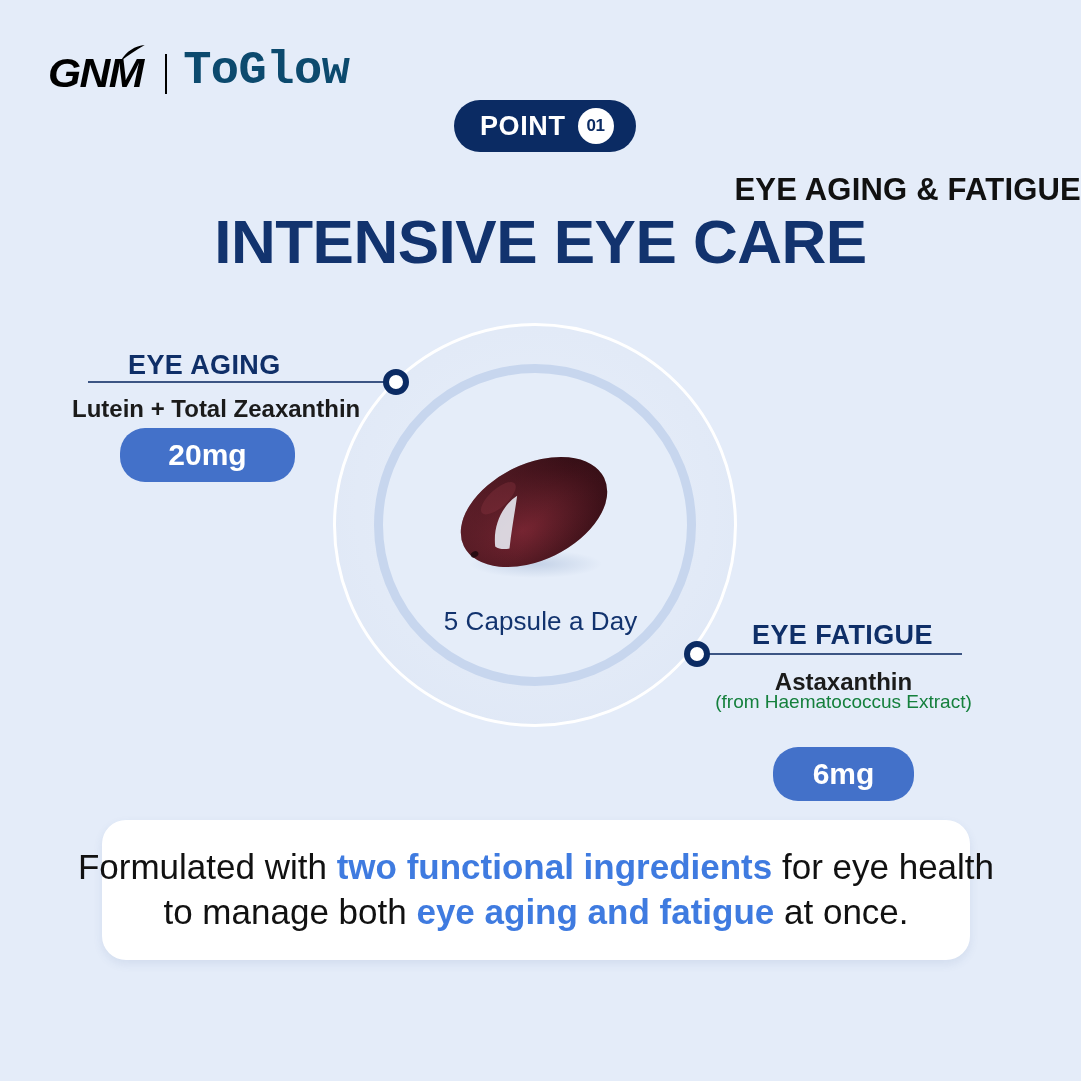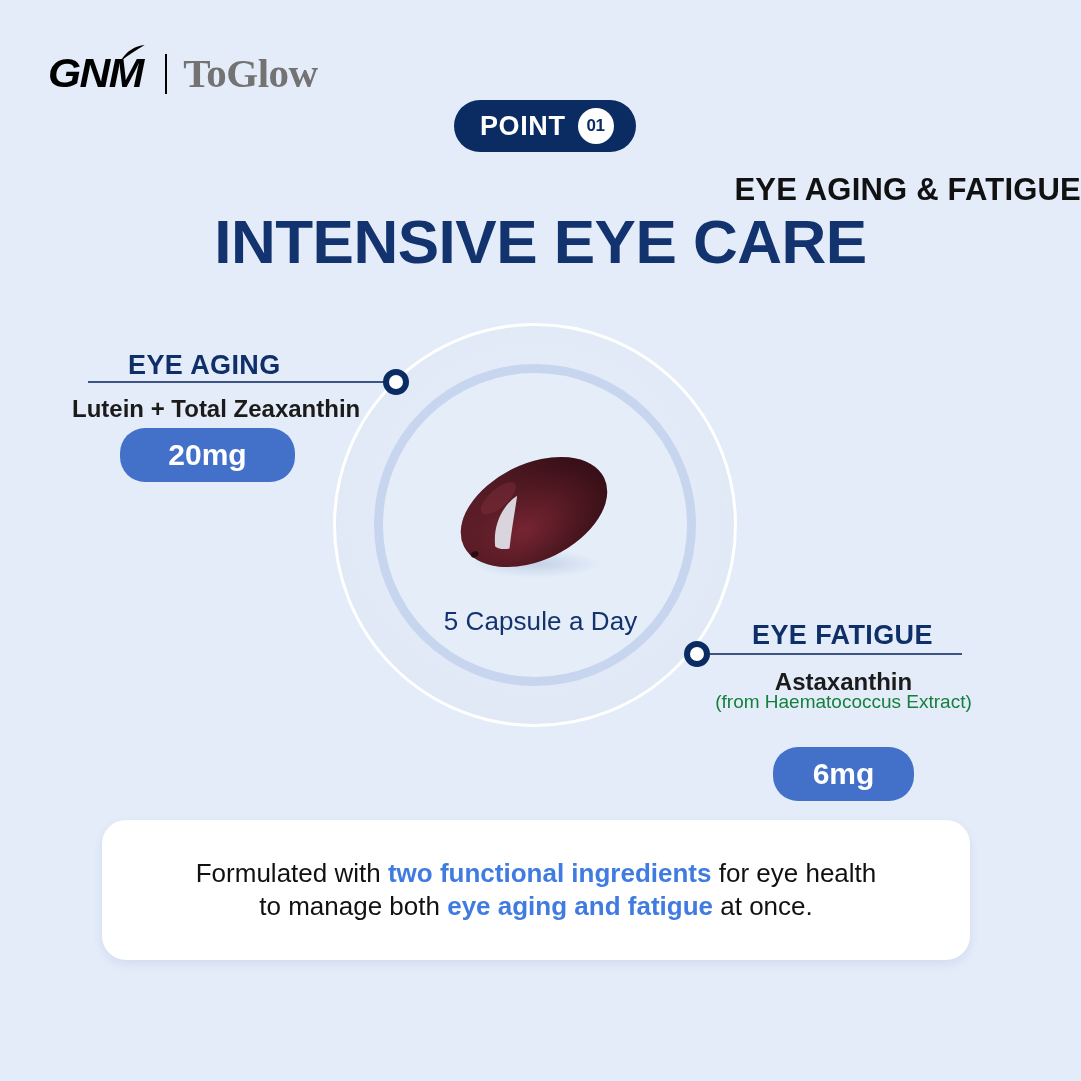--- a/index.html
+++ b/index.html
@@ -50,24 +50,24 @@
     height: 22px;
     pointer-events: none;
   }
   #brand-divider {
     width: 2px;
     height: 40px;
     background: #000;
     margin: 0 16px 0 26px;
   }
   #brand-toglow {
-    font-family: Liberation Serif, serif;
-    font-weight: bold;
-    font-size: 41px;
-    color: #737373;
+    font-family: Liberation Mono, monospace;
+    font-weight: bold;
+    font-size: 47px;
+    color: #0c4a6e;
     line-height: 1;
     letter-spacing: -0.5px;
   }
 
   
   #point-badge {
     position: absolute;
     left: 454px;
     top: 100px;
     height: 52px;
@@ -239,21 +239,21 @@
     height: 140px;
     background: #ffffff;
     border-radius: 24px;
     box-shadow: 0 4px 10px rgba(60, 90, 150, 0.10);
     display: flex;
     flex-direction: column;
     align-items: center;
     justify-content: center;
   }
   #bottom-card .cta-line {
-    font-size: 26px;
+    font-size: 35px;
     color: #111111;
     line-height: 1.28;
     text-align: center;
     white-space: nowrap;
   }
   .hl {
     color: #3f7be0;
     font-weight: bold;
   }
 </style>

